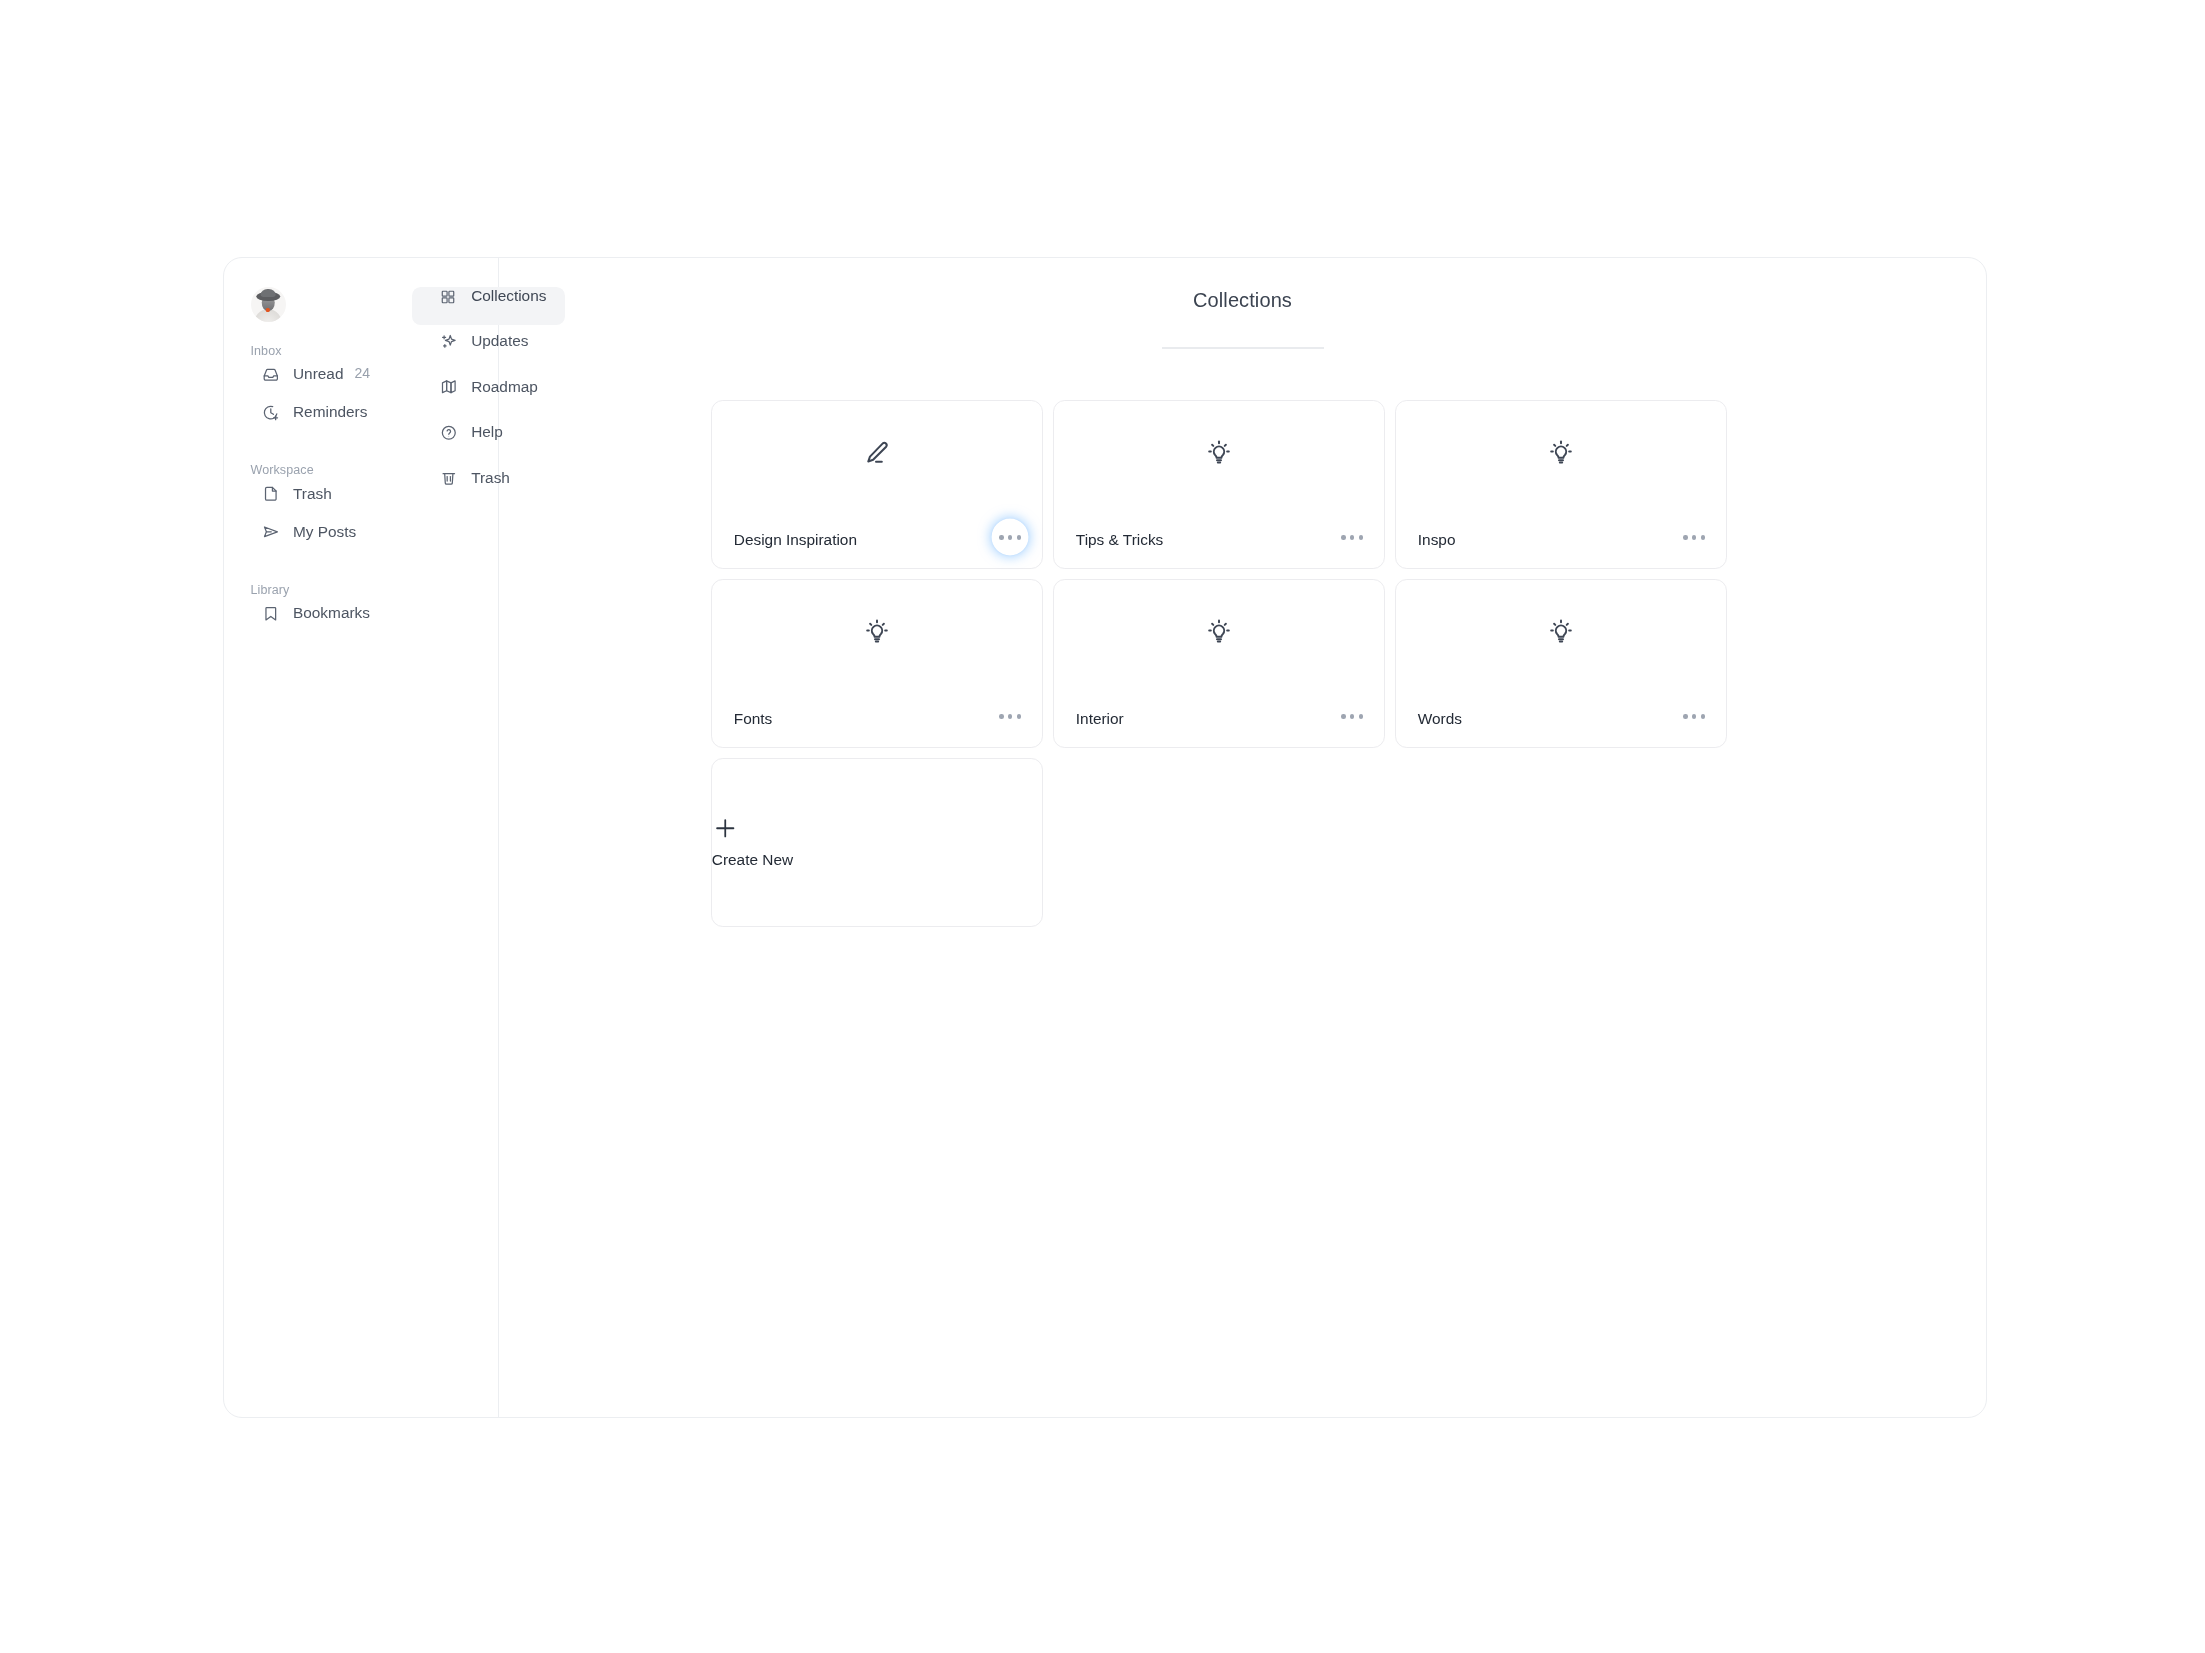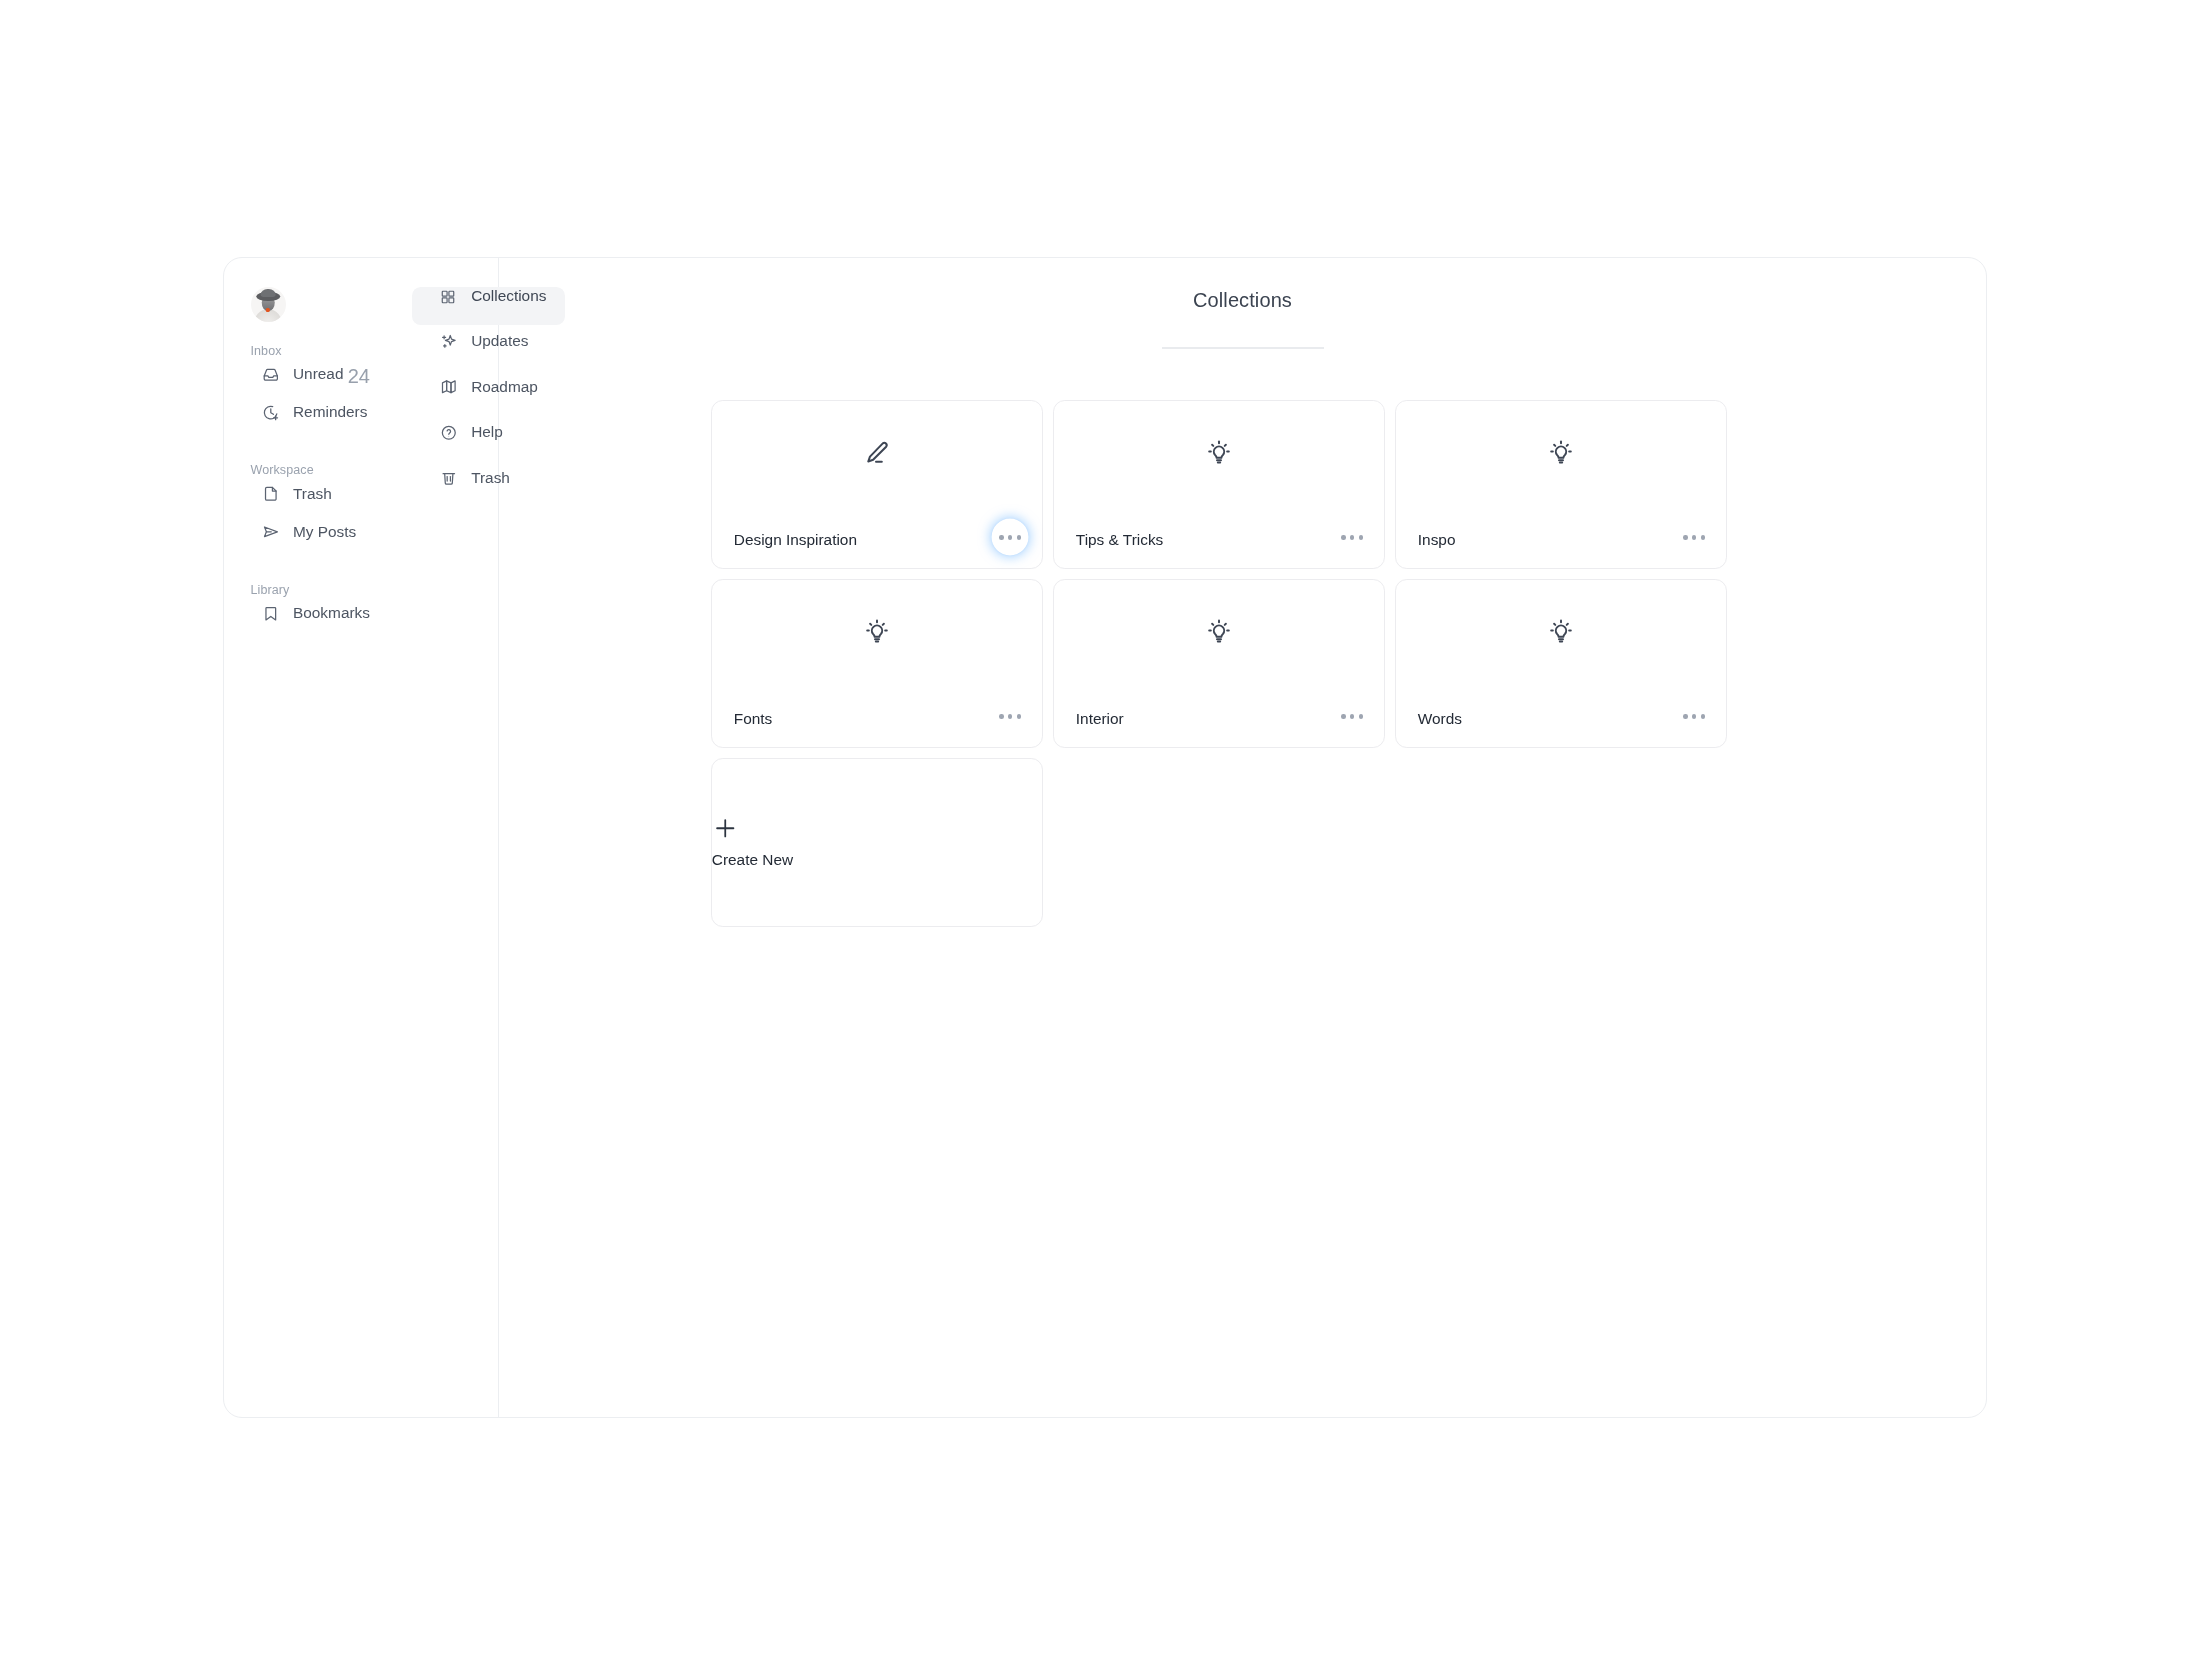--- a/index.html
+++ b/index.html
@@ -139,21 +139,21 @@
     width: 19px;
     height: 19px;
     margin-right: 13.2px;
     display: flex;
     align-items: center;
     justify-content: center;
     flex: 0 0 19px;
     color: #5b6371;
   }
   .side-item .s-label { flex: 1 1 auto; white-space: nowrap; }
-  .side-item .s-count { color: #98a0ac; font-size: 20px; }
+  .side-item .s-count { color: #98a0ac; font-size: 14px; }
   .side-item.active { background: #f3f4f6; }
   .side-item.active .s-label { color: #3f4754; }
 
   .sidebar-bottom .side-item { margin-bottom: 7.4px; }
   .sidebar-bottom .side-item:last-child { margin-bottom: 0; }
 
   
   .main {
     flex: 1 1 auto;
     position: relative;

